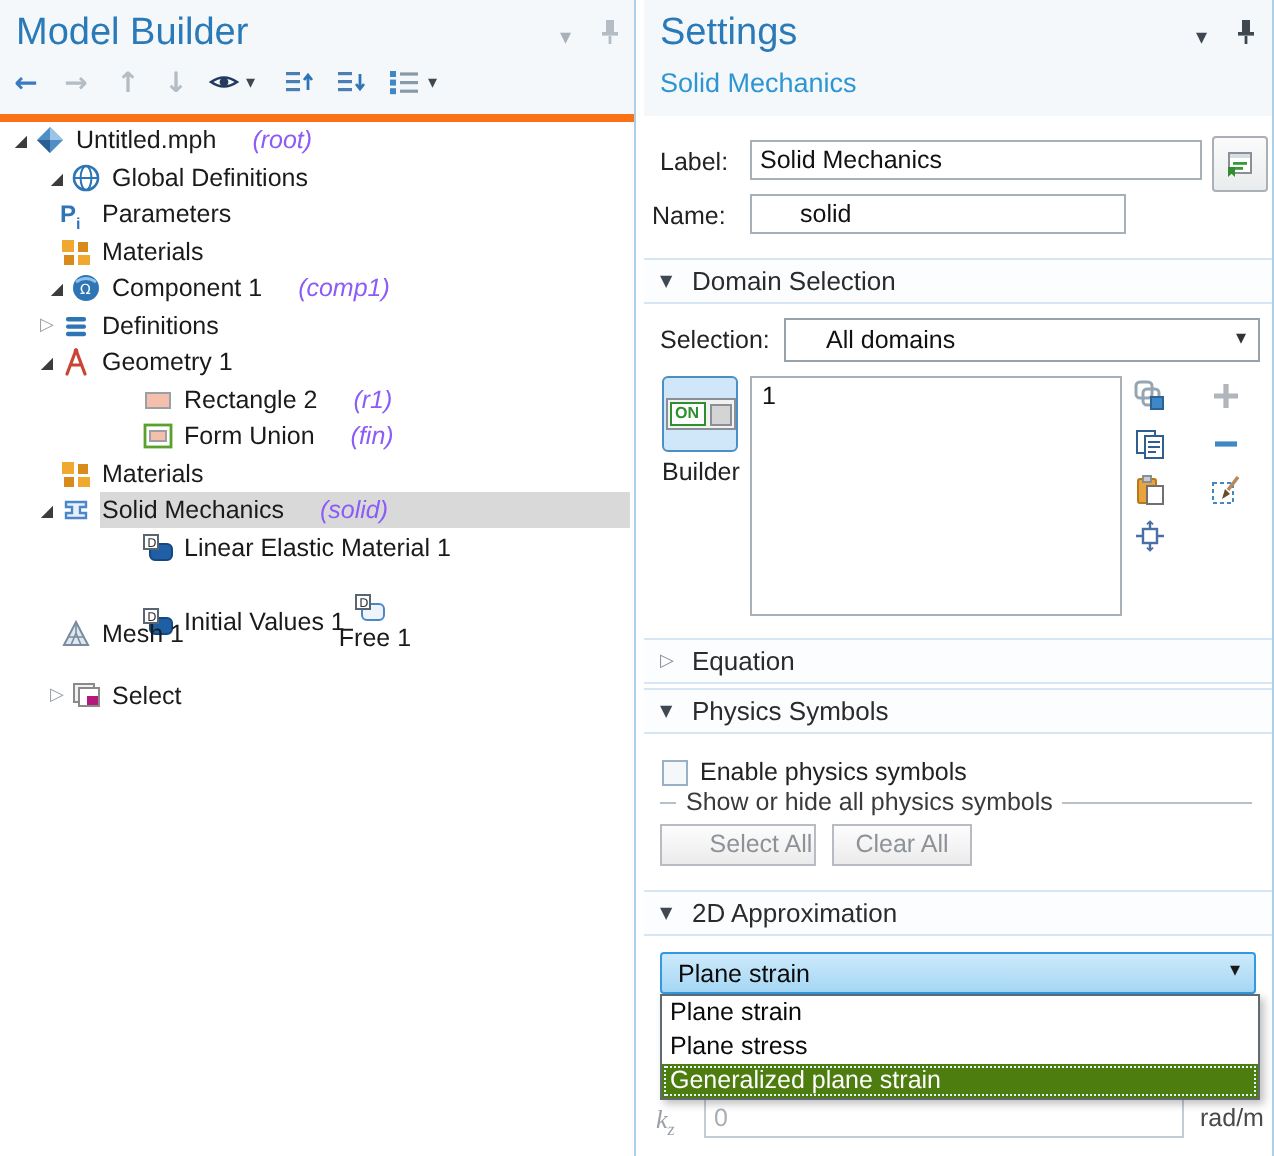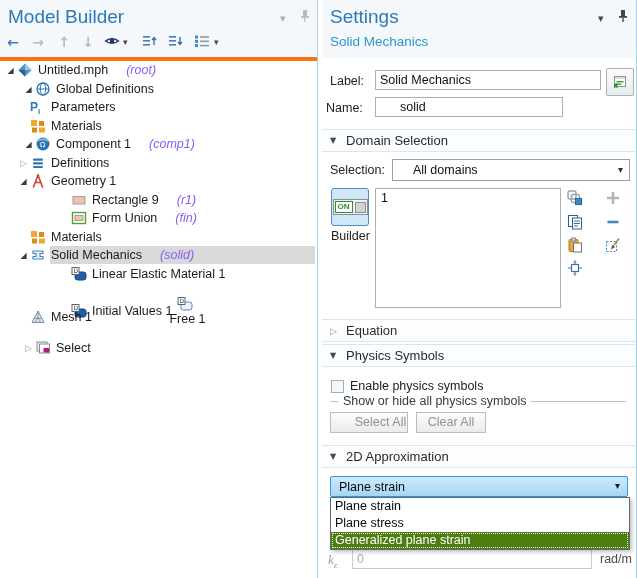--- a/index.html
+++ b/index.html
@@ -191,21 +191,21 @@
             <circle cx="8" cy="2.5" r="1.2" fill="#cb4335"></circle>
           </svg></span>
       <span class="tlabel">Geometry 1</span>
       <span class="tsuffix"></span>
     </div>
     <div class="trow lvl3" style="top:191px;">
       <span class="texp"></span>
       <span class="ticon"><svg width="16" height="16" viewBox="0 0 16 16">
             <rect x="2" y="4.5" width="12" height="7.5" fill="#f5c0ab" stroke="#9aa0a6"></rect>
           </svg></span>
-      <span class="tlabel">Rectangle 9</span>
+      <span class="tlabel">Rectangle 2</span>
       <span class="tsuffix">(r1)</span>
     </div>
     <div class="trow lvl3" style="top:209px;">
       <span class="texp"></span>
       <span class="ticon"><svg width="16" height="16" viewBox="0 0 16 16">
             <rect x="1.5" y="2.5" width="13" height="11" fill="#fff" stroke="#5aa02c" stroke-width="1.4"></rect>
             <rect x="4" y="5.5" width="8" height="5" fill="#f5c0ab" stroke="#9aa0a6"></rect>
           </svg></span>
       <span class="tlabel">Form Union</span>
       <span class="tsuffix">(fin)</span>

